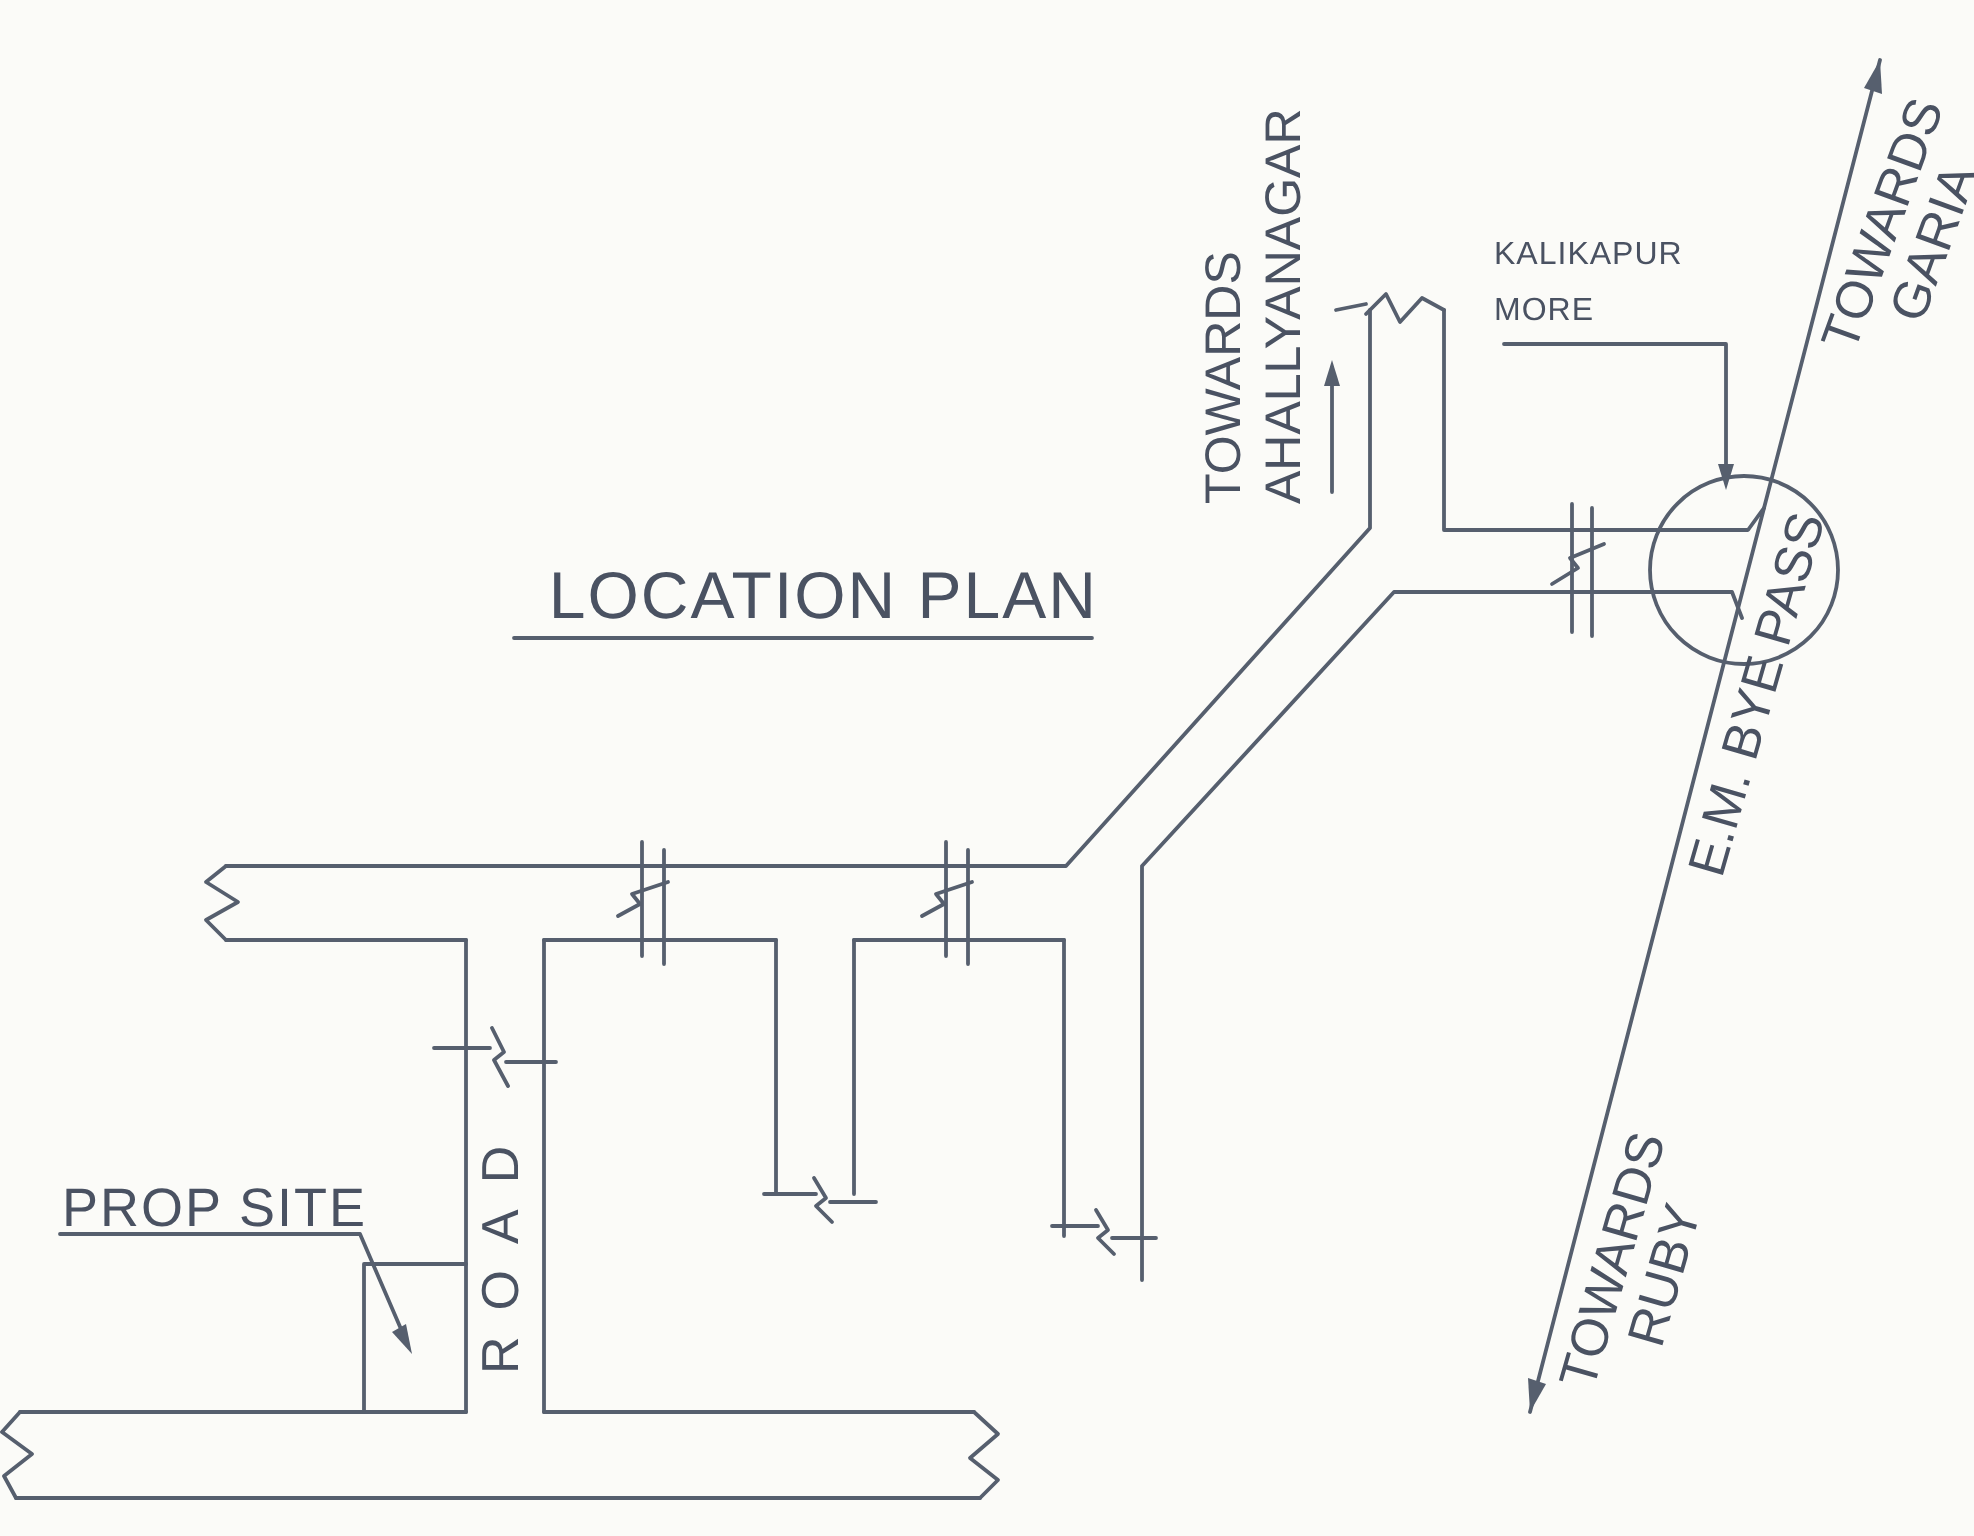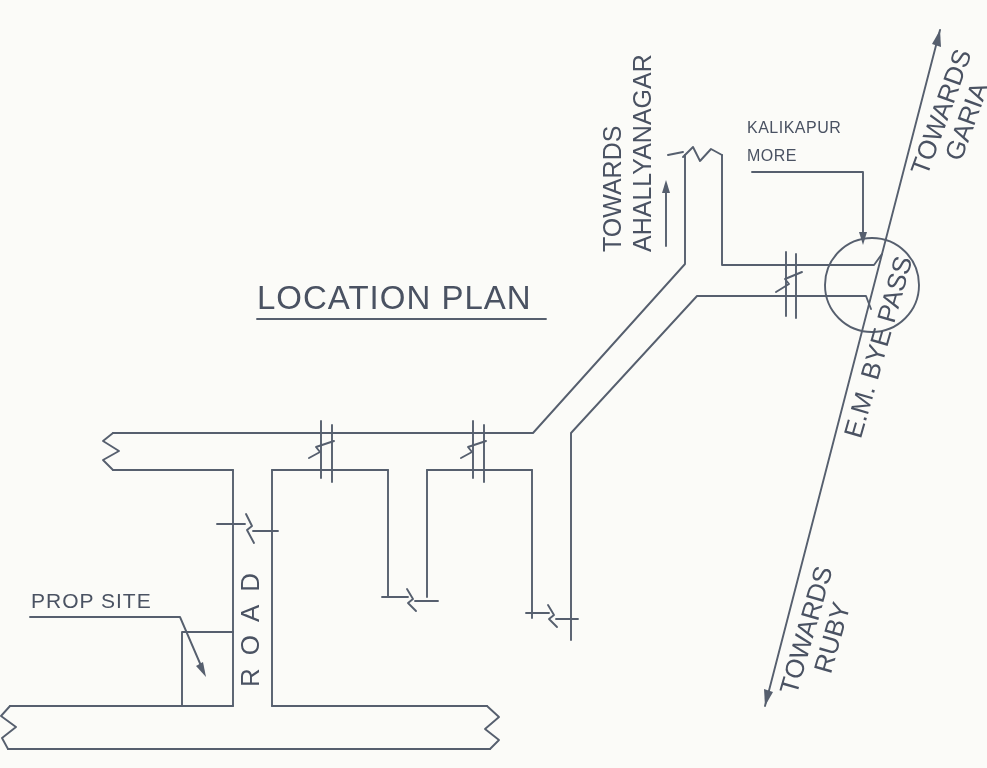--- a/index.html
+++ b/index.html
@@ -6,33 +6,33 @@
   .canvas{
     position:relative; width:987px; height:768px;
     background:#fbfbf8; overflow:hidden;
     font-family:"Liberation Sans", sans-serif;
   }
   .canvas svg{position:absolute; left:0; top:0;}
   .lbl{
     position:absolute; color:#4a5262; white-space:pre-line;
     font-family:"Liberation Sans", sans-serif; line-height:1.05;
   }
-  .lbl-title{left:257px; top:281px; width:292px; text-align:left;
+  .lbl-title{left:257px; top:281px; width:292px; text-align:right;
     font-size:33px; letter-spacing:1px;}
   .lbl-ahally{left:597px; top:252px; font-size:25px; line-height:30px;
     transform:rotate(-90deg); transform-origin:0 0;}
   .lbl-kalikapur{left:747px; top:114px; font-size:16px; line-height:28px; letter-spacing:0.5px;}
   .lbl-garia{left:841px; top:99px; width:200px; height:26px; text-align:center;
     font-size:26px; transform:rotate(-70deg); transform-origin:50% 50%;}
   .lbl-byepass{left:778px; top:334px; width:200px; height:26px; text-align:center;
     font-size:26px; transform:rotate(-74deg); transform-origin:50% 50%;}
   .lbl-ruby{left:706px; top:617px; width:200px; height:26px; text-align:center;
     font-size:26px; transform:rotate(-74deg); transform-origin:50% 50%;}
   .lbl-school{left:589px; top:512px; font-size:26px; line-height:27px;}
-  .lbl-propsite{left:31px; top:590px; font-size:21px; letter-spacing:1px;}
+  .lbl-propsite{left:31px; top:590px; font-size:27px; letter-spacing:1px;}
   .lbl-road-v{left:237px; top:687px; font-size:26px; letter-spacing:13px;
     transform:rotate(-90deg); transform-origin:0 0;}
   .lbl-road-h{left:150px; top:716px; font-size:26px; letter-spacing:4px;}
 </style>
 </head>
 <body>
 
 <div class="canvas">
 
   <svg width="987" height="768" viewBox="0 0 987 768" fill="none" stroke="#565f6e" stroke-width="1.9" stroke-linecap="round" stroke-linejoin="round">

